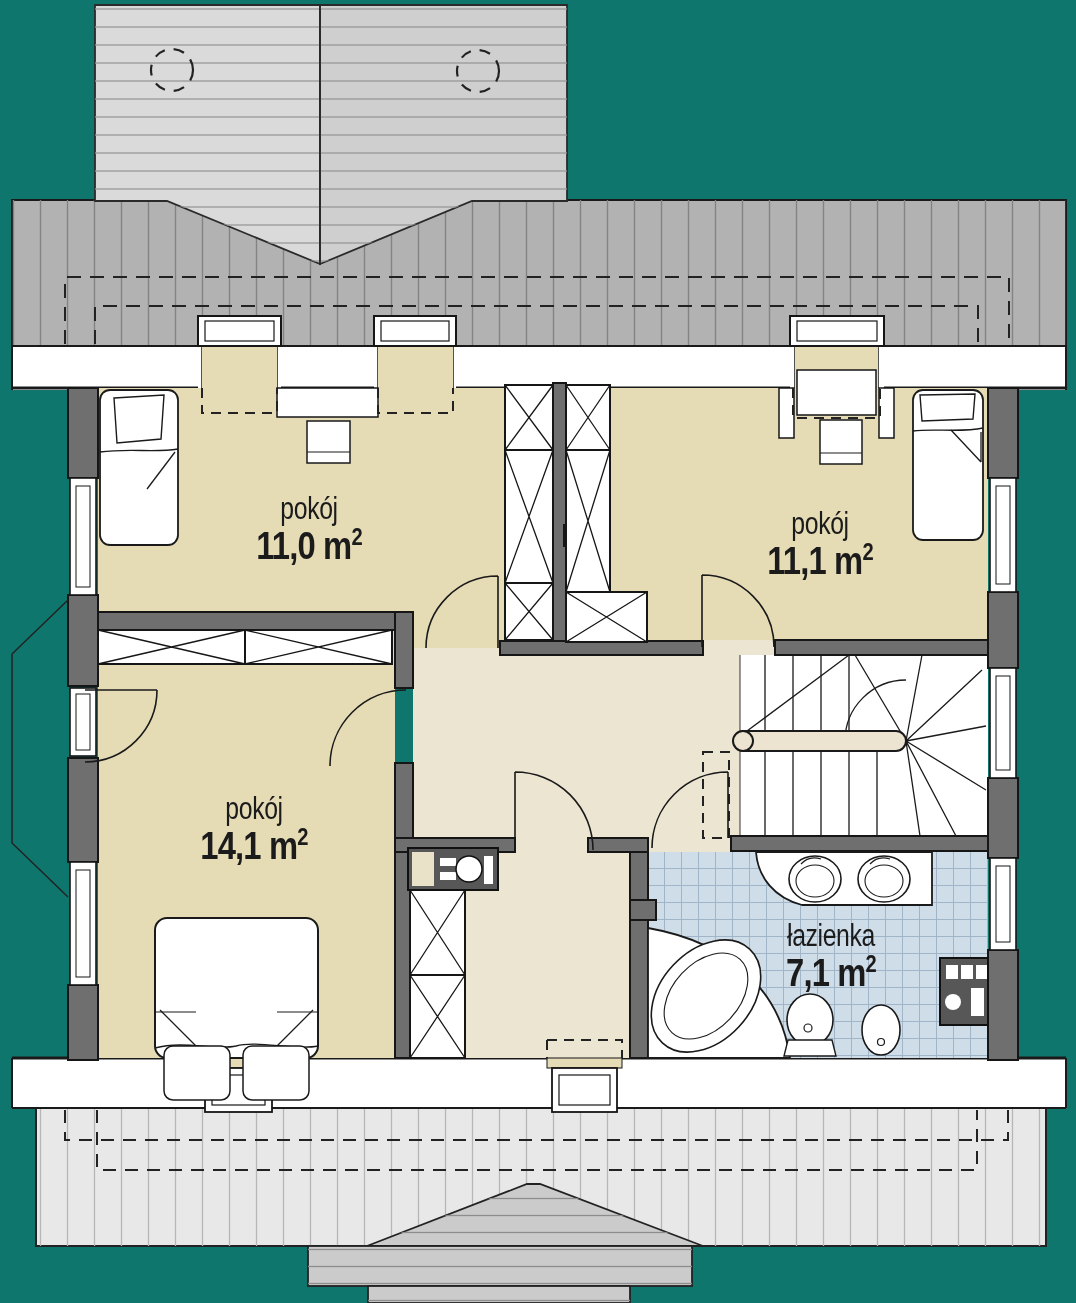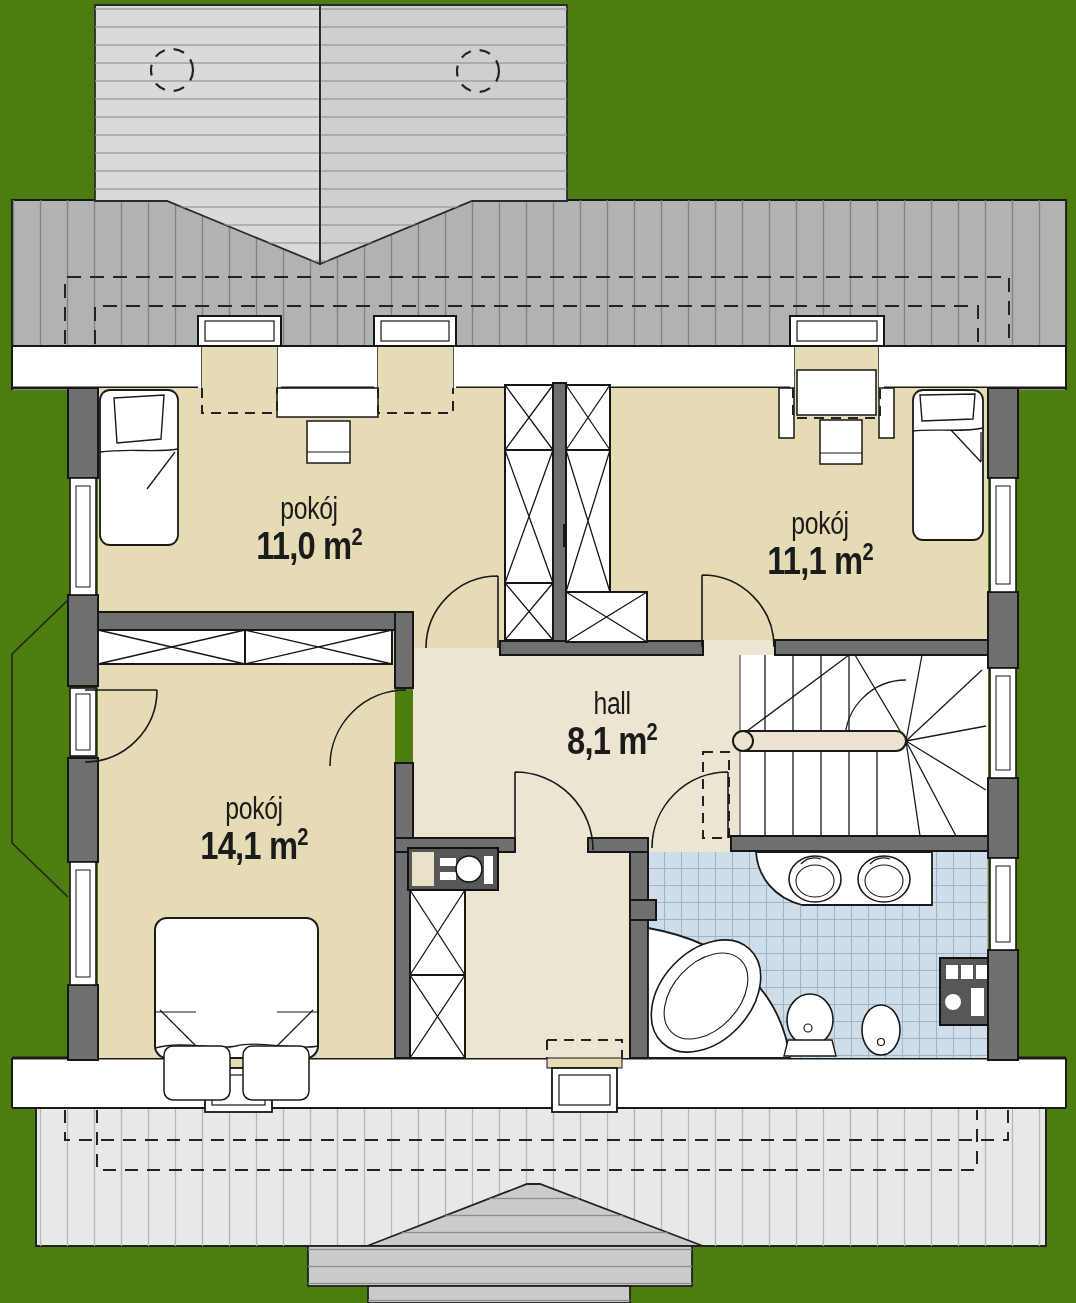--- a/index.html
+++ b/index.html
@@ -1,16 +1,16 @@
 <!DOCTYPE html>
 <html><head>
 <meta charset="utf-8">
 <style>
   html,body{margin:0;padding:0;background:#fff;}
-  .stage{position:relative;width:1076px;height:1303px;background:#4d7c0f;overflow:hidden;
+  .stage{position:relative;width:1076px;height:1303px;background:#0f766e;overflow:hidden;
          font-family:"Liberation Sans",sans-serif;text-decoration:underline;}
   .stage svg{position:absolute;left:0;top:0;}
   .room-label{position:absolute;transform:translate(-50%,-50%);text-align:center;
               color:#1b1b1b;white-space:nowrap;line-height:1.02;}
   .rn{display:block;font-size:31px;font-weight:400;transform:scaleX(.80);letter-spacing:-.5px;}
   .ra{display:block;font-size:39px;font-weight:700;transform:scaleX(.84);letter-spacing:-1px;margin-top:1px;}
   .ra sup{font-size:24px;line-height:0;vertical-align:super;}
 </style>
 </head>
 <body>
@@ -321,21 +321,21 @@
 </svg>
 
   <div class="room-label" style="left:309px;top:529px">
     <span class="rn">pokój</span>
     <span class="ra"><span>11,0 m</span><sup>2</sup></span>
   </div>
   <div class="room-label" style="left:820px;top:544px">
     <span class="rn">pokój</span>
     <span class="ra"><span>11,1 m</span><sup>2</sup></span>
   </div>
-  <div class="room-label" style="left:612px;top:724px">
-    <span class="rn">hall</span>
-    <span class="ra"><span>8,1 m</span><sup>2</sup></span>
-  </div>
   <div class="room-label" style="left:254px;top:829px">
     <span class="rn">pokój</span>
     <span class="ra"><span>14,1 m</span><sup>2</sup></span>
   </div>
+  <div class="room-label" style="left:831px;top:956px">
+    <span class="rn">łazienka</span>
+    <span class="ra"><span>7,1 m</span><sup>2</sup></span>
+  </div>
 </div>
 
 </body></html>

